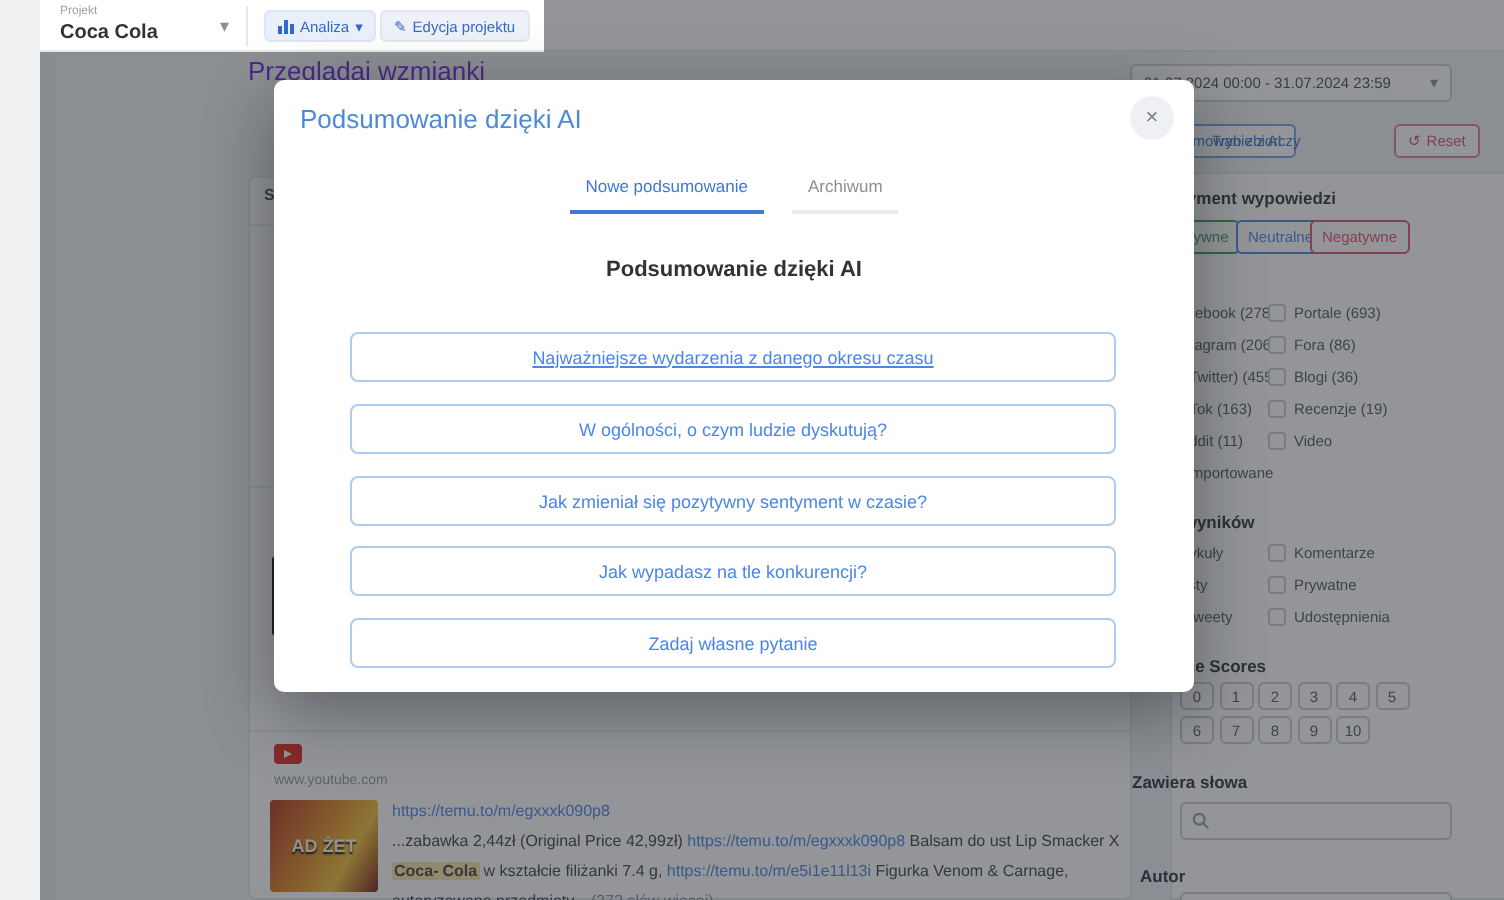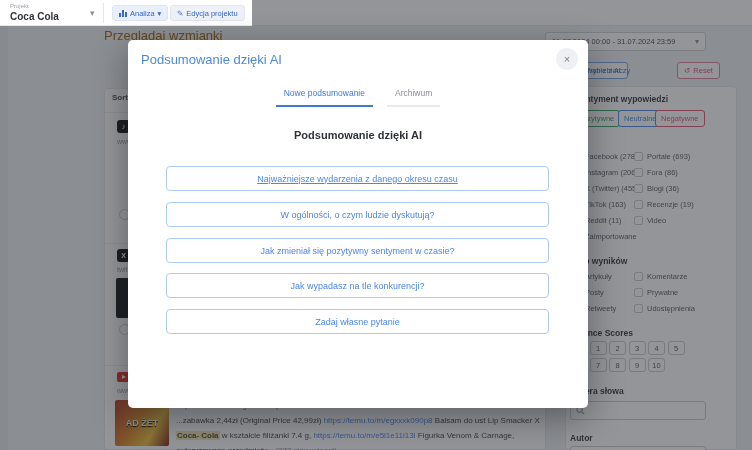--- a/index.html
+++ b/index.html
@@ -1,38 +1,38 @@
 <!DOCTYPE html>
 <html><head>
 <meta charset="utf-8">
 <style>
   * { margin:0; padding:0; box-sizing:border-box; }
   html,body { width:752px; height:450px; overflow:hidden; font-family:"Liberation Sans", sans-serif; }
   body { position:relative; background:#eef0f2; }
-  .abs { position:absolute; }
+  .abs { position:absolute;margin-left:20px; }
 
   
   .topbar-rest { left:252px; top:0; width:500px; height:26px; background:#ffffff; border-bottom:1px solid #e6e8eb; z-index:1; }
   .topbar-white { left:0; top:0; width:252px; height:26px; background:#ffffff; border-bottom:1px solid #e6e8eb; z-index:31; }
   .proj-label { left:10px; top:3px; font-size:6px; color:#9aa0a6; }
   .proj-name { left:10px; top:11px; font-size:10px; color:#2f3338; font-weight:bold; }
   .proj-caret { left:90px; top:8px; font-size:9px; color:#8a9097; }
   .tb-divider { left:103px; top:3px; width:1px; height:20px; background:#e4e6e9; }
   .btn-soft { height:16px; display:flex; align-items:center; gap:3px; background:#e9effb; border:1px solid #dce6f7; border-radius:3px; color:#3569c8; font-size:7.5px; padding:0 6px; cursor:pointer; }
   .analiza-btn { left:112px; top:5px; }
   .edit-btn { left:170px; top:5px; background:#eef1f7; border-color:#e2e6ee; }
   .red-btn { left:644px; top:6px; width:19px; height:14px; background:#d23f63; border-radius:3px; display:flex; align-items:center; justify-content:center; }
   .buy-btn { left:669px; top:6px; width:41px; height:14px; background:#2f67c4; border-radius:3px; color:#ffffff; font-size:7px; display:flex; align-items:center; justify-content:center; }
   .gift-wrap { left:722px; top:7px; display:flex; align-items:center; gap:3px; }
   .credits { font-size:7.5px; color:#d65c82; font-weight:bold; }
 
   
   .page-bg { left:0; top:26px; width:752px; height:424px; background:#eef0f2; }
   .left-rail { left:0; top:26px; width:8px; height:424px; background:#e6e8eb; }
-  .page-title { left:104px; top:28px; font-size:13px; color:#a16207; }
+  .page-title { left:104px; top:28px; font-size:13px; color:#6d28d9; }
   .date-chip { left:318px; top:62px; width:150px; height:16px; background:#e7eaee; border:1px solid #d9dce1; border-radius:3px; font-size:7.5px; color:#6a7076; display:flex; align-items:center; padding:0 6px; }
   .date-select { left:545px; top:32px; width:161px; height:19px; background:#ffffff; border:1px solid #ccd0d5; border-radius:3px; font-size:7.5px; color:#4a4f55; display:flex; align-items:center; justify-content:space-between; padding:0 6px; }
   .sel-caret { color:#8a9097; font-size:8px; }
   .ai-btn { left:548px; top:62px; height:17px; border:1px solid #7ba3e0; border-radius:3px; background:#ffffff; color:#3d7ad2; font-size:7.5px; display:flex; align-items:center; padding:0 6px; }
   .bulk-link { left:586px; top:66px; font-size:7.5px; color:#3d7ad2; }
   .reset-btn { left:677px; top:62px; height:17px; border:1px solid #e08098; border-radius:3px; background:#ffffff; color:#d9536f; font-size:7.5px; display:flex; align-items:center; gap:3px; padding:0 6px; }
 
   
   .list-card { left:104px; top:88px; width:442px; height:362px; background:#ffffff; border:1px solid #e4e6e9; border-radius:4px; }
   .sort-label { left:112px; top:93px; font-size:8px; font-weight:bold; color:#4a4f55; }
@@ -60,21 +60,21 @@
   .cb { width:9px; height:9px; border:1px solid #c9ccd1; border-radius:2px; background:#ffffff; flex:none; }
   .cb-label { font-size:7.5px; color:#565b61; white-space:nowrap; }
   .scores { left:570px; top:341px; width:119px; display:flex; flex-wrap:wrap; gap:3px 2.5px; }
   .score-btn { width:17px; height:14px; border:1px solid #c9ccd1; border-radius:3px; background:#ffffff; font-size:7.5px; color:#565b61; display:flex; align-items:center; justify-content:center; }
   .search-box { left:570px; top:401px; width:136px; height:19px; border:1px solid #c9ccd1; border-radius:3px; background:#ffffff; display:flex; align-items:center; padding:0 5px; }
   .author-box { left:570px; top:446px; width:136px; height:19px; border:1px solid #c9ccd1; border-radius:3px; background:#ffffff; }
 
   
   .ov-a { left:252px; top:0; width:500px; height:26px; background:rgba(40,44,50,0.5); z-index:30; }
   .ov-b { left:0; top:26px; width:752px; height:424px; background:rgba(40,44,50,0.5); z-index:30; }
-  .modal { left:128px; top:40px; width:460px; height:368px; background:#ffffff; border-radius:5px; box-shadow:0 10px 34px rgba(10,14,20,0.38); z-index:40; }
+  .modal { left:117px; top:40px; width:460px; height:306px; background:#ffffff; border-radius:5px; box-shadow:0 10px 34px rgba(10,14,20,0.38); z-index:40; }
   .modal-title { position:absolute; left:13px; top:12px; font-size:13px; color:#4d8ad6; }
   .modal-close { position:absolute; right:10px; top:8px; width:22px; height:22px; border-radius:50%; background:#eef0f3; color:#7a8086; font-size:11px; display:flex; align-items:center; justify-content:center; cursor:pointer; }
   .tabs { position:absolute; left:0; top:48px; width:460px; display:flex; justify-content:center; gap:14px; }
   .tab { font-size:8.5px; padding:0 8px 7px 8px; border-bottom:2px solid #e8eaed; cursor:pointer; }
   .tab.active { color:#3d7ad2; border-bottom-color:#3d7ad2;text-align:center; }
   .tab.inactive { color:#8a9097; }
   .body-title { position:absolute; left:0; top:89px; width:460px; text-align:center; font-size:11px; font-weight:bold; color:#2f3338; }
   .opt-btn { position:absolute; left:38px; width:383px; height:25px; border:1px solid #aecbf0; border-radius:4px; background:#ffffff; color:#4a86e8; font-size:9px; display:flex; align-items:center; justify-content:center; cursor:pointer; }
 </style>
 </head>

